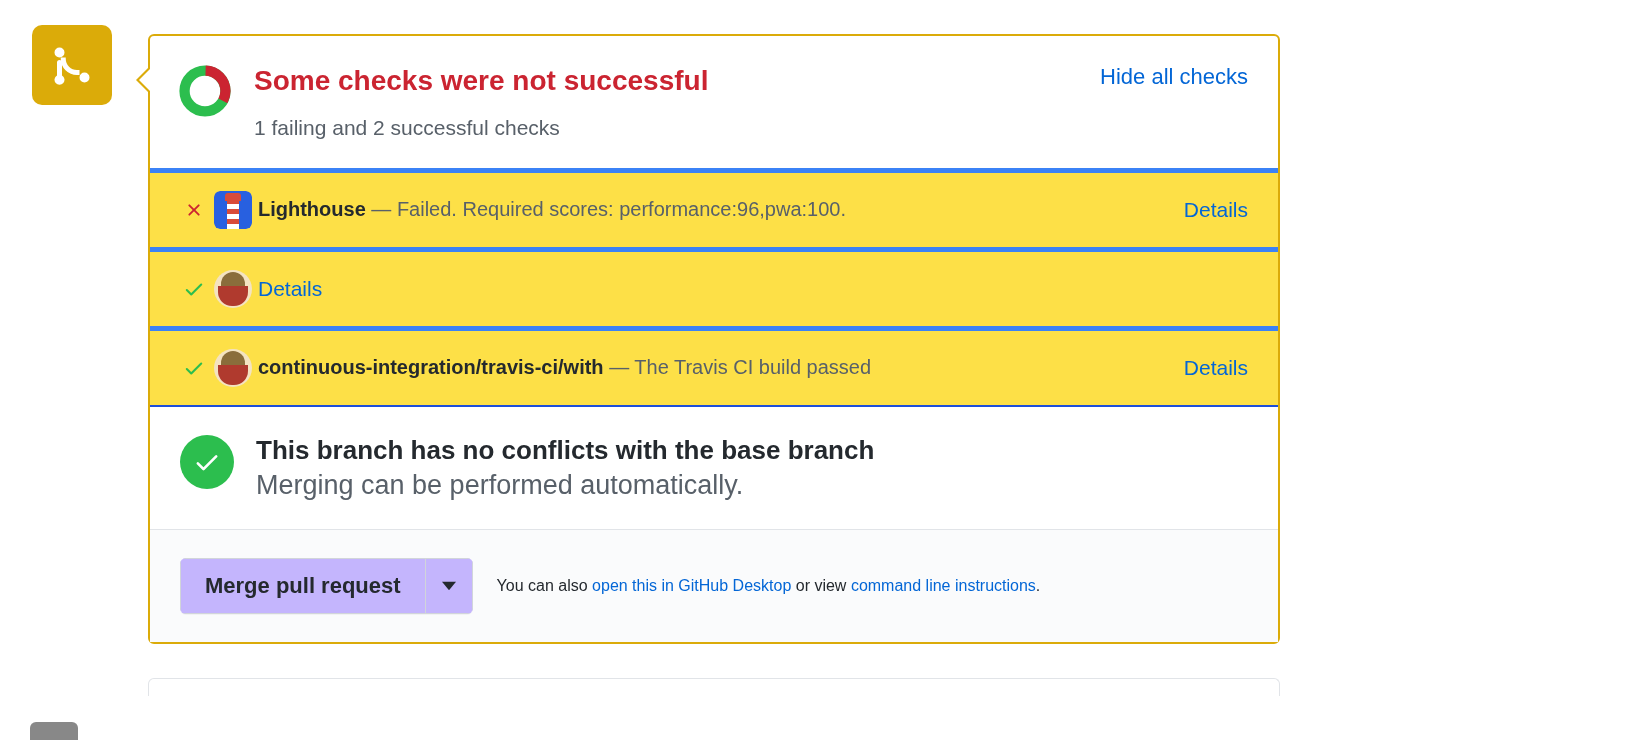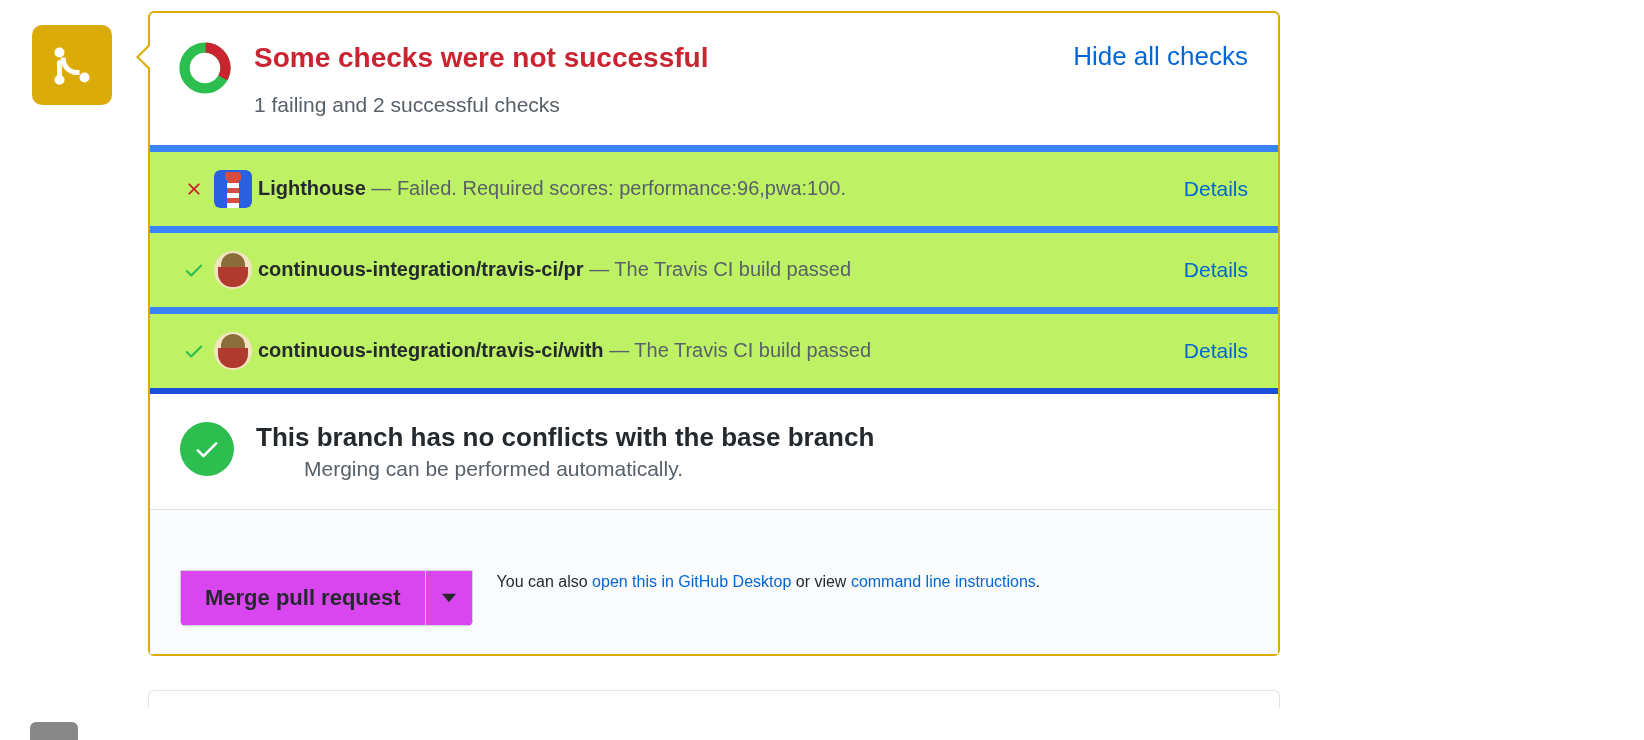--- a/index.html
+++ b/index.html
@@ -6,21 +6,21 @@
   body {
     font-family: -apple-system, BlinkMacSystemFont, "Segoe UI", Helvetica, Arial, sans-serif;
     background: #ffffff;
     color: #24292e;
     font-size: 14px;
   }
   .container {
     width: 1440px;
     min-height: 740px;
     position: relative;
-    padding-top: 11px;
+    padding-top: 34px;
   }
   .timeline-badge {
     position: absolute;
     left: 32px;
     top: 25px;
     width: 80px;
     height: 80px;
     background: #dbab09;
     border-radius: 10px;
     display: flex;
@@ -74,31 +74,31 @@
     font-weight: 600;
     color: #cb2431;
     line-height: 1.2;
   }
   .panel-sub {
     font-size: 21px;
     color: #586069;
     margin-top: 18px;
   }
   .toggle-link {
-    font-size: 26px;
+    font-size: 22px;
     color: #0366d6;
     cursor: pointer;
     margin-left: 40px;
   }
   .check-row {
     display: flex;
     align-items: center;
     padding: 18px 30px 18px 30px;
-    border-top: 7px solid #3b82f6;
-    background: #bef264;
+    border-top: 5px solid #3b82f6;
+    background: #fde047;
     gap: 6px;
     font-size: 20px;
   }
   .status-icon {
     width: 28px;
     display: flex;
     justify-content: center;
   }
   .avatar {
     width: 38px;
@@ -124,70 +124,68 @@
   .details-link {
     color: #0366d6;
     cursor: pointer;
     font-size: 21px;
     text-align: center;
   }
   .conflict-section {
     display: flex;
     align-items: flex-start;
     padding: 28px 30px;
-    border-top: 6px solid #1d4ed8;
+    border-top: 2px solid #1d4ed8;
     gap: 22px;
   }
   .success-circle {
     width: 54px;
     height: 54px;
     background: #2cbe4e;
     border-radius: 50%;
     display:flex;
     align-items:center;
     justify-content:center;
     flex-shrink:0;
   }
   .conflict-title {
     font-size: 26px;
     font-weight: 600;
     color: #24292e;
   }
   .conflict-sub {
-    font-size: 21px;
+    font-size: 27px;
     color: #586069;
     margin-top: 4px;
-    margin-left: 48px;
   }
   .merge-row {
     display: flex;
     align-items: center;
     padding: 28px 30px;
     border-top: 1px solid #e1e4e8;
     background: #fafbfc;
     gap: 24px;
   }
   .btn-group {
     display: inline-flex;
     border-radius: 6px;
     overflow: hidden;
     box-shadow: 0 1px 0 rgba(27,31,35,.04);
   }
   .btn {
-    background: #d946ef;
+    background: #c4b5fd;
     border: 1px solid #d1d5da;
     padding: 14px 24px;
     font-size: 22px;
     font-weight: 600;
     color: #24292e;
     cursor: pointer;
     display:flex;
     align-items:center;
     justify-content:center;
-    margin-top:32px;
   }
   .btn-caret {
     border-left: none;
     padding: 14px 16px;
   }
   .merge-hint {
     font-size: 16px;
     color: #24292e;
   }
   .merge-hint .link { color: #0366d6; cursor:pointer; }
@@ -258,21 +256,20 @@
               <path d="M13.78 4.22a.75.75 0 010 1.06l-7.25 7.25a.75.75 0 01-1.06 0L2.22 9.28a.75.75 0 011.06-1.06l2.72 2.72 6.72-6.72a.75.75 0 011.06 0z"></path>
             </svg>
           </span>
           <span class="avatar">
             <div style="width:38px;height:38px;border-radius:50%;background:#f4e3c1;display:flex;align-items:center;justify-content:center;overflow:hidden;">
               <div style="width:30px;height:20px;background:#b03a2e;border-radius:0 0 14px 14px;margin-top:14px;position:relative;">
                 <div style="position:absolute;top:-14px;left:3px;width:24px;height:14px;background:#8a6d3b;border-radius:12px 12px 0 0;"></div>
               </div>
             </div>
           </span>
-          <span class="check-text"><span class="check-name">continuous-integration/travis-ci/pr</span> — The Travis CI build passed</span>
           <span class="details-link">Details</span>
         </div>
         <div class="check-row">
           <span class="status-icon">
             <svg width="22" height="22" viewBox="0 0 16 16" fill="#2cbe4e">
               <path d="M13.78 4.22a.75.75 0 010 1.06l-7.25 7.25a.75.75 0 01-1.06 0L2.22 9.28a.75.75 0 011.06-1.06l2.72 2.72 6.72-6.72a.75.75 0 011.06 0z"></path>
             </svg>
           </span>
           <span class="avatar">
             <div style="width:38px;height:38px;border-radius:50%;background:#f4e3c1;display:flex;align-items:center;justify-content:center;overflow:hidden;">

